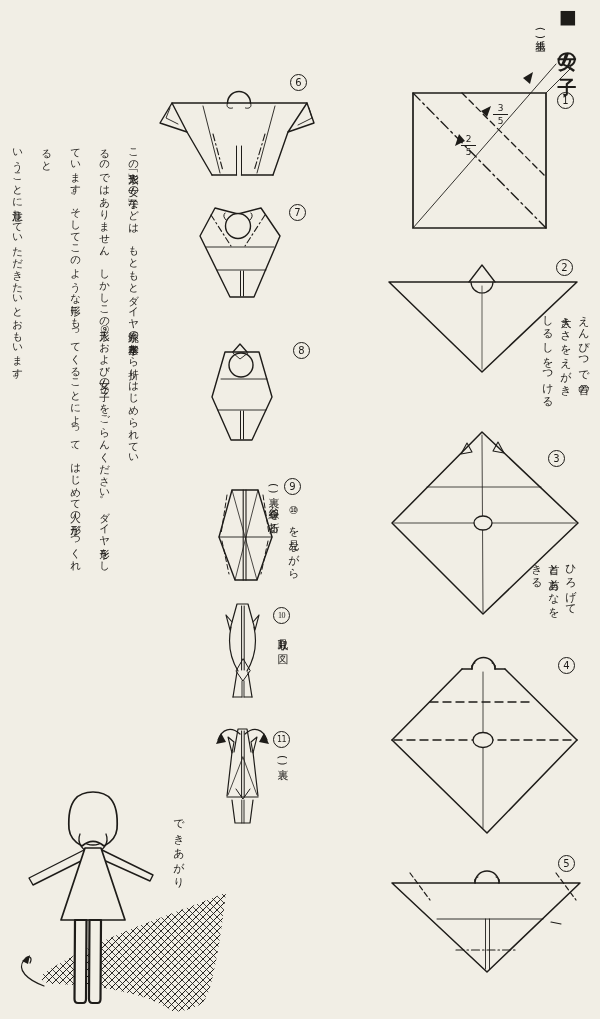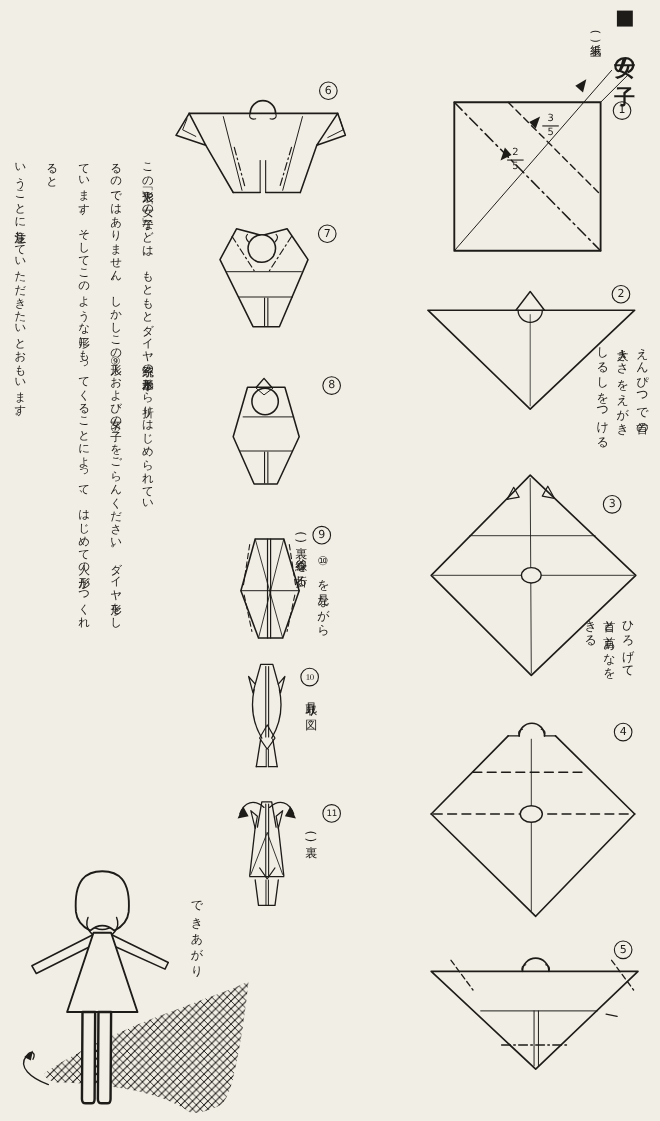--- a/index.html
+++ b/index.html
@@ -35,21 +35,21 @@
     border:1.4px solid #1e1c19;
     border-radius:50%;
     display:flex;align-items:center;justify-content:center;
     font-size:10px;line-height:1;
     background:transparent;
   }
   .badge.two{font-size:8px;letter-spacing:-0.5px;}
   .b1{left:557px;top:92px;}  .b2{left:556px;top:259px;} .b3{left:548px;top:450px;}
   .b4{left:558px;top:657px;} .b5{left:558px;top:855px;} .b6{left:290px;top:74px;}
   .b7{left:289px;top:204px;} .b8{left:293px;top:342px;} .b9{left:284px;top:478px;}
-  .b10{left:273px;top:607px;font-family:Liberation Serif, serif;} .b11{left:273px;top:731px;margin-left:20px;}
+  .b10{left:273px;top:607px;font-family:Liberation Serif, serif;} .b11{left:273px;top:731px;}
   .fraction{
     position:absolute;width:15px;text-align:center;
     font-size:9px;line-height:1.15;color:#1e1c19;
   }
   .f1{left:493px;top:103px;} .f2{left:461px;top:134px;}
   .fraction .num{display:block;border-bottom:1px solid #1e1c19;padding-bottom:1px;}
   .fraction .den{display:block;padding-top:1px;}
 </style>
 </head>
 <body>

